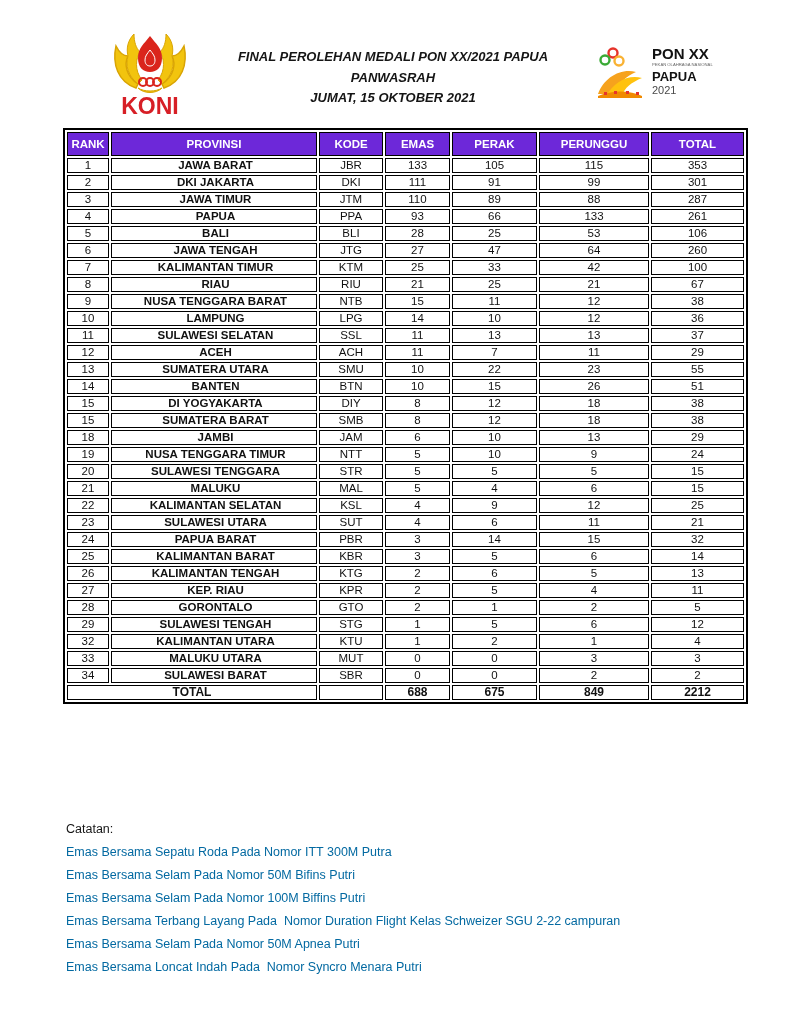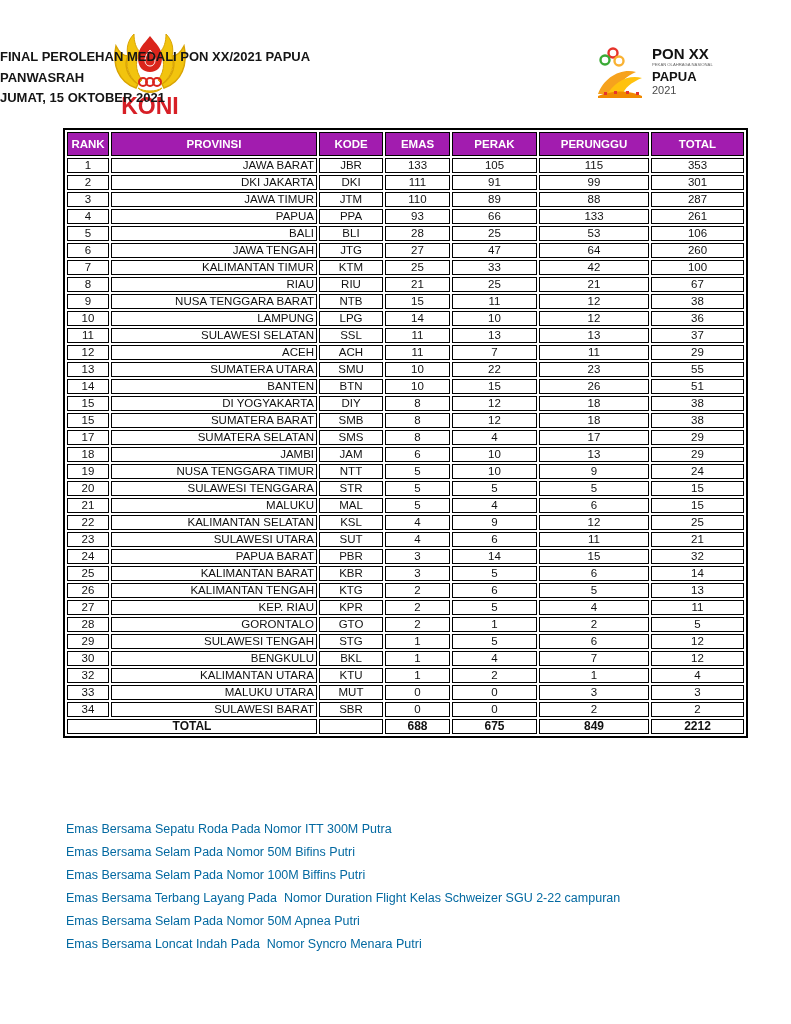--- a/index.html
+++ b/index.html
@@ -6,40 +6,40 @@
   html,body { margin:0; padding:0; }
   body {
     width:791px; height:1024px; background:#ffffff; position:relative;
     font-family:"Liberation Sans", sans-serif; color:#111; overflow:hidden;
   }
 
   
   .koni-logo { position:absolute; left:98px; top:26px; width:104px; height:94px; }
   .pon-logo  { position:absolute; left:596px; top:42px; width:136px; height:66px;text-decoration:underline; }
   .title-block {
-    position:absolute; top:47px; left:0; width:770px; text-align:left;
+    position:absolute; top:47px; left:8px; width:770px; text-align:center;font-style:italic;
   }
   .title-line { font-weight:bold; font-size:13px; line-height:20.5px; color:#151515; }
 
   
   table.medal-table {
     position:absolute; left:63px; top:128px; width:665px;
     border-collapse:separate; border-spacing:2px;
     border:2px solid #000; background:#fff; table-layout:fixed;
   }
   .medal-table th {
-    background:#a21caf; color:#fff; font-weight:bold; font-size:11.5px;
+    background:#6d28d9; color:#fff; font-weight:bold; font-size:11.5px;
     border:1.5px solid #000; height:24px; padding:0 2px; text-align:center;
   }
   .medal-table td {
     border:1.5px solid #000; font-size:11.5px; height:13px; padding:0 2px;
     line-height:13px; white-space:nowrap; overflow:hidden;
   }
   .medal-table td.col-num  { text-align:center; }
-  .medal-table td.col-prov { text-align:right; padding-left:5px; }
+  .medal-table td.col-prov { text-align:center; padding-left:5px;font-weight:bold; }
   .medal-table tr.total-row td { font-weight:bold; height:15px; font-size:12px; text-align:center; }
 
   
   .notes { position:absolute; left:66px; top:818px; width:680px; }
   .notes-heading { font-size:12.5px; line-height:23px; color:#151515; }
   .note-line { font-size:12.5px; line-height:23px; color:#0369a1; white-space:pre; }
 </style>
 </head>
 <body>
 
@@ -258,29 +258,20 @@
       <tr>
         <td class="col-num">15</td>
         <td class="col-prov">SUMATERA BARAT</td>
         <td class="col-num">SMB</td>
         <td class="col-num">8</td>
         <td class="col-num">12</td>
         <td class="col-num">18</td>
         <td class="col-num">38</td>
       </tr>
       <tr>
-        <td class="col-num">17</td>
-        <td class="col-prov">SUMATERA SELATAN</td>
-        <td class="col-num">SMS</td>
-        <td class="col-num">8</td>
-        <td class="col-num">4</td>
-        <td class="col-num">17</td>
-        <td class="col-num">29</td>
-      </tr>
-      <tr>
         <td class="col-num">18</td>
         <td class="col-prov">JAMBI</td>
         <td class="col-num">JAM</td>
         <td class="col-num">6</td>
         <td class="col-num">10</td>
         <td class="col-num">13</td>
         <td class="col-num">29</td>
       </tr>
       <tr>
         <td class="col-num">19</td>
@@ -372,29 +363,20 @@
         <td class="col-num">2</td>
         <td class="col-num">5</td>
       </tr>
       <tr>
         <td class="col-num">29</td>
         <td class="col-prov">SULAWESI TENGAH</td>
         <td class="col-num">STG</td>
         <td class="col-num">1</td>
         <td class="col-num">5</td>
         <td class="col-num">6</td>
-        <td class="col-num">12</td>
-      </tr>
-      <tr>
-        <td class="col-num">30</td>
-        <td class="col-prov">BENGKULU</td>
-        <td class="col-num">BKL</td>
-        <td class="col-num">1</td>
-        <td class="col-num">4</td>
-        <td class="col-num">7</td>
         <td class="col-num">12</td>
       </tr>
       <tr>
         <td class="col-num">32</td>
         <td class="col-prov">KALIMANTAN UTARA</td>
         <td class="col-num">KTU</td>
         <td class="col-num">1</td>
         <td class="col-num">2</td>
         <td class="col-num">1</td>
         <td class="col-num">4</td>
@@ -422,20 +404,21 @@
         <td></td>
         <td>688</td>
         <td>675</td>
         <td>849</td>
         <td>2212</td>
       </tr>
     </tbody>
 </table>
 
 <div class="notes">
+  <div class="notes-heading">Catatan:</div>
   <div>
       <div class="note-line">Emas Bersama Sepatu Roda Pada Nomor ITT 300M Putra</div>
       <div class="note-line">Emas Bersama Selam Pada Nomor 50M Bifins Putri</div>
       <div class="note-line">Emas Bersama Selam Pada Nomor 100M Biffins Putri</div>
       <div class="note-line">Emas Bersama Terbang Layang Pada  Nomor Duration Flight Kelas Schweizer SGU 2-22 campuran</div>
       <div class="note-line">Emas Bersama Selam Pada Nomor 50M Apnea Putri</div>
       <div class="note-line">Emas Bersama Loncat Indah Pada  Nomor Syncro Menara Putri</div>
     </div>
 </div>
 

